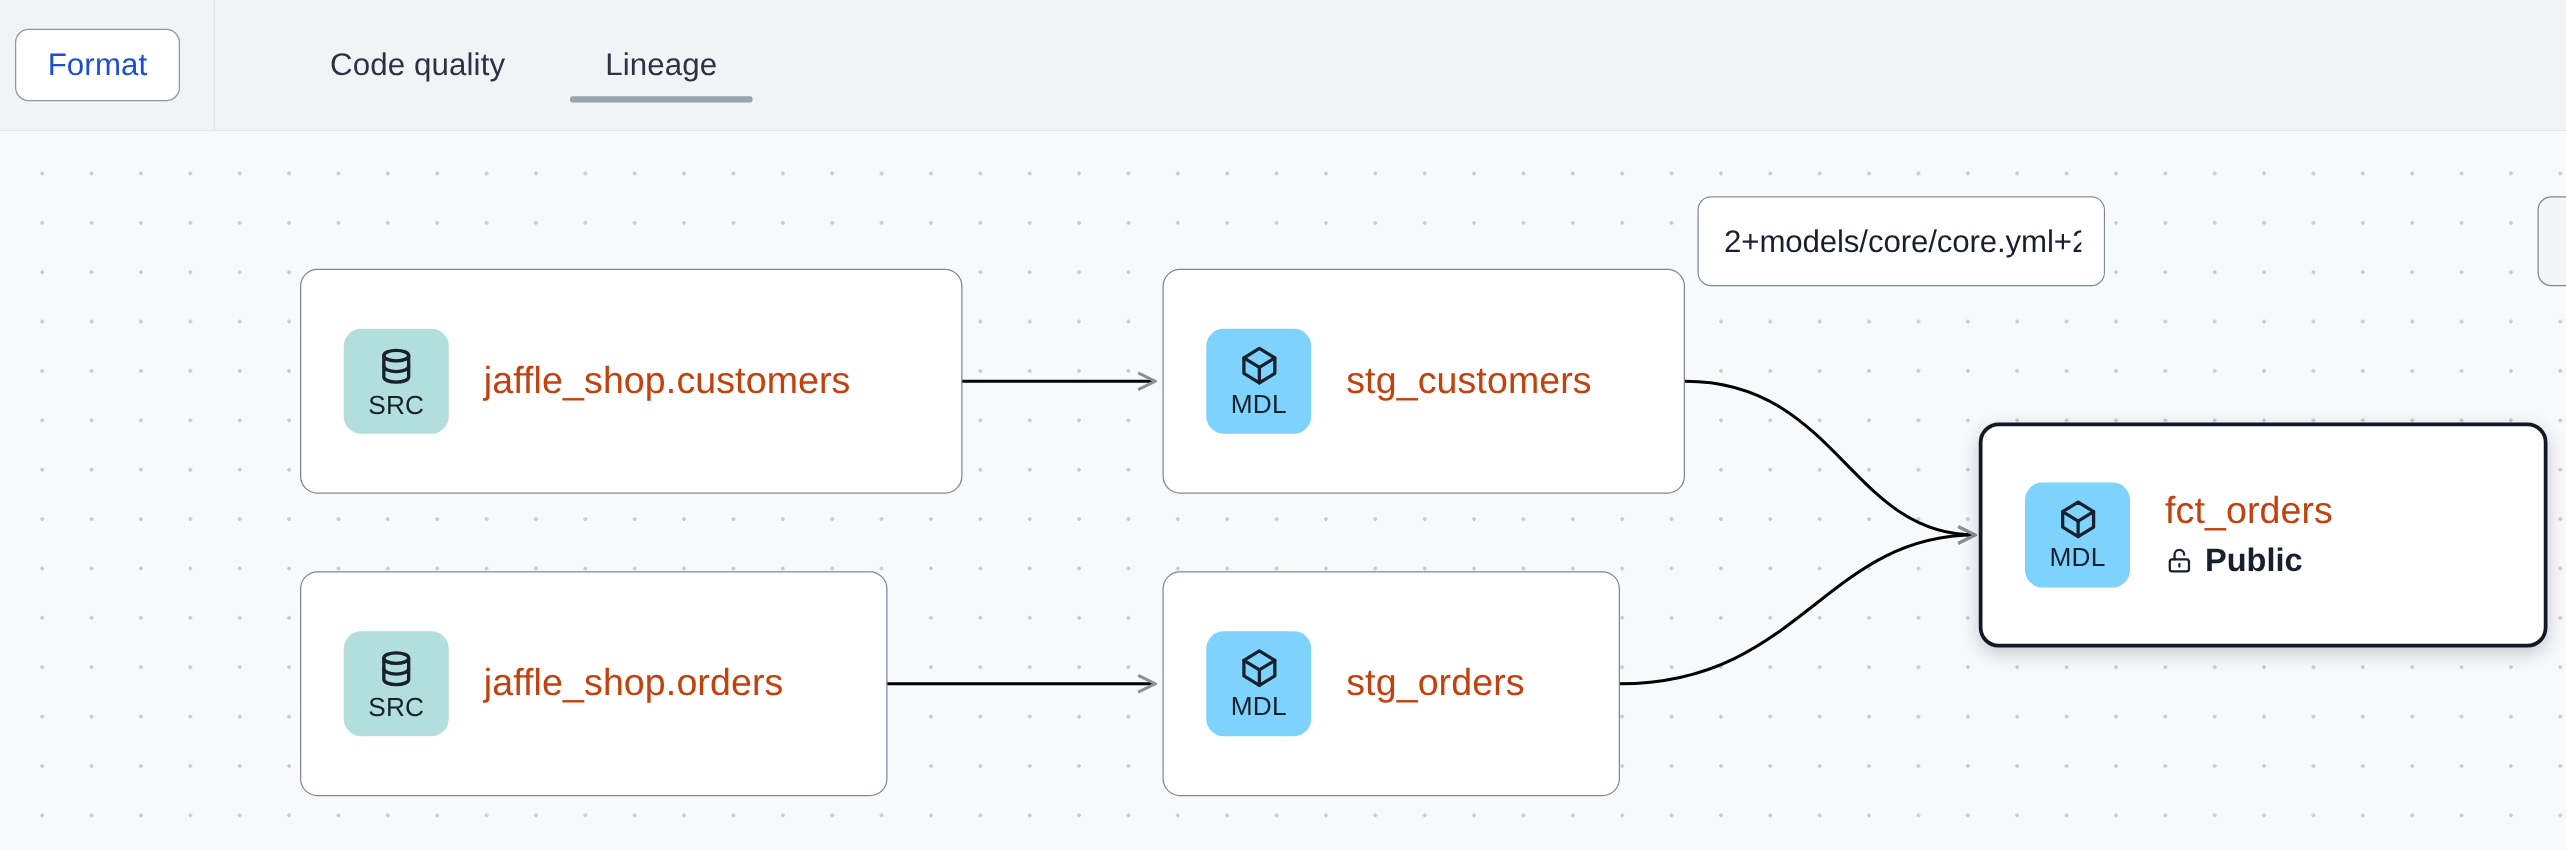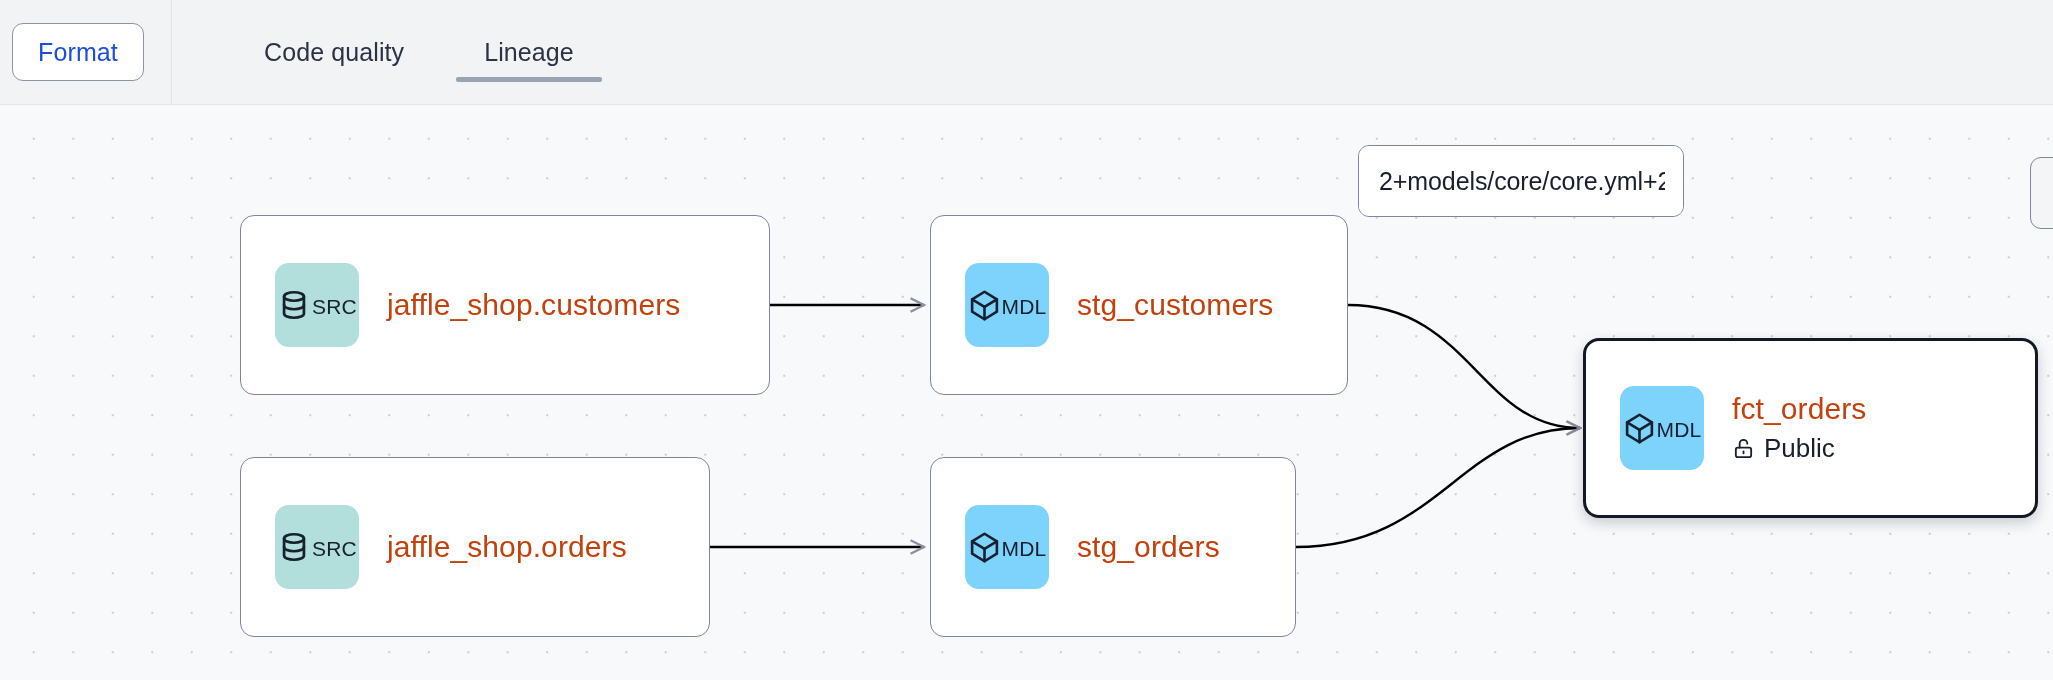--- a/index.html
+++ b/index.html
@@ -120,21 +120,21 @@
     border: 3px solid #121826;
     box-shadow: 0 5px 14px rgba(20,25,40,.20);
     border-radius: 16px;
   }
 
   .badge {
     width: 84px;
     height: 84px;
     border-radius: 14px;
     display: flex;
-    flex-direction: row;
+    flex-direction: column;
     align-items: center;
     justify-content: center;
     flex: none;
     gap: 1px;
   }
   .badge.src { background: #b2dedc; }
   .badge.mdl { background: #7dd3fc; }
 
   .badge svg { display: block; }
 
@@ -162,27 +162,28 @@
   }
 
   .node-sub {
     display: flex;
     align-items: center;
     gap: 9px;
     margin-top: 6px;
     font-size: 26px;
     color: #18202e;
     white-space: nowrap;
+    font-weight: bold;
   }
 
   
   .selector {
     position: absolute;
     left: 1358px;
-    top: 40px;
+    top: 52px;
     height: 72px;
     display: flex;
     align-items: stretch;
     border: 1.6px solid #7e869a;
     border-radius: 11px;
     background: #ffffff;
     overflow: hidden;
   }
 
   .selector-input {

